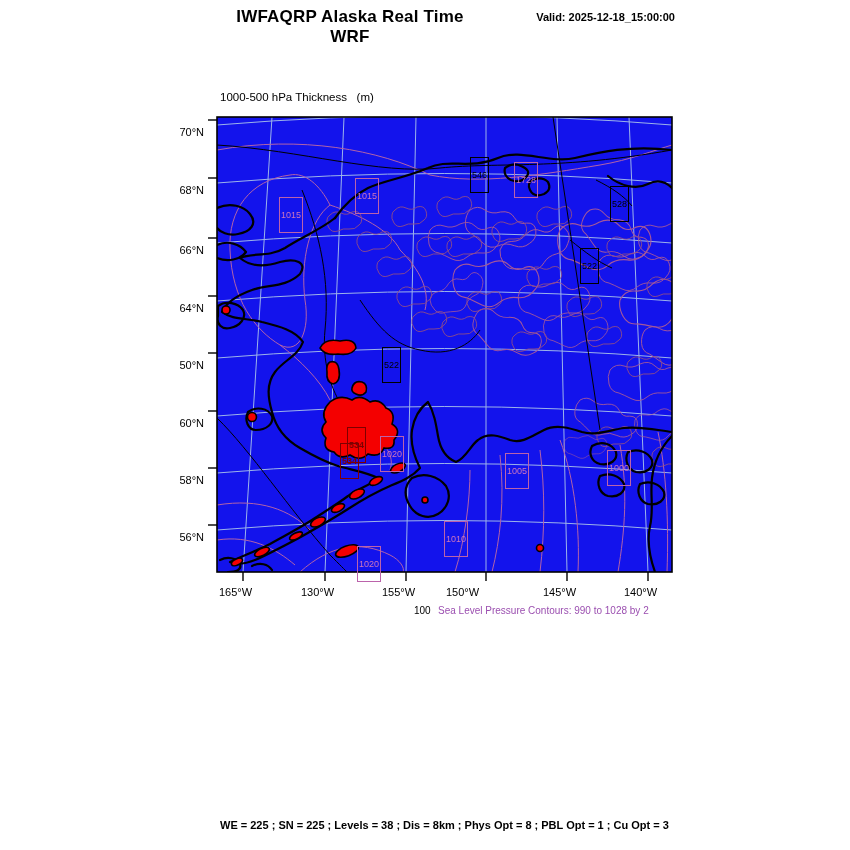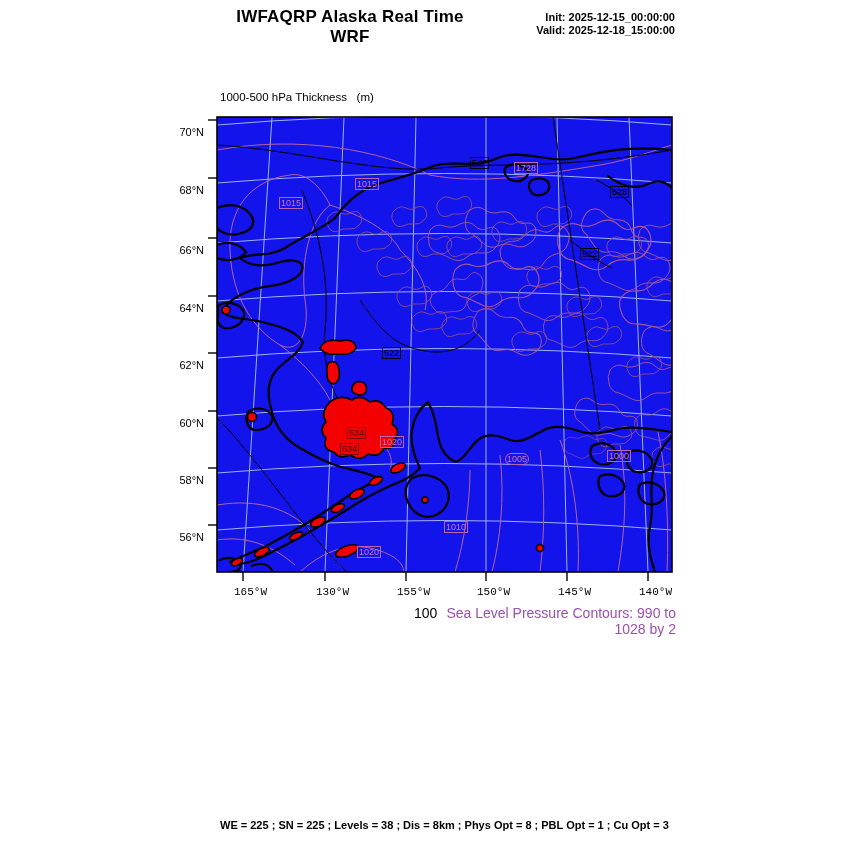--- a/index.html
+++ b/index.html
@@ -3,37 +3,36 @@
 <meta charset="utf-8">
 <style>
   html,body{margin:0;padding:0;background:#ffffff;}
   #page{position:relative;width:676px;height:850px;background:#ffffff;overflow:hidden;
         font-family:"Liberation Sans", sans-serif;color:#000;}
   .abs{position:absolute;}
   .title{font-size:17px;font-weight:bold;letter-spacing:.2px;}
   .runinfo{font-size:11px;font-weight:bold;text-align:right;line-height:13px;}
   .legend{font-size:11.5px;line-height:14px;white-space:pre;}
   .ylab{font-size:11px;width:42px;text-align:right;margin-top:12px;}
-  .xlab{font-size:11px;width:48px;text-align:right;font-family:Liberation Mono, monospace;}
-  .clabel{font-size:9px;line-height:10px;padding:0 1px;border:1px solid;background:transparent;white-space:nowrap;}
+  .xlab{font-size:11px;width:48px;text-align:left;}
+  .clabel{font-size:9px;line-height:10px;padding:12px 1px;border:1px solid;background:transparent;white-space:nowrap;}
   .slp-lab{color:#cd76bc;border-color:#bb63ab;}
   .thk-lab{color:#000;border-color:#000;}
   .red-lab{color:#7d0000;border-color:#7d0000;font-weight:bold;}
-  .caption{font-size:14px;}
+  .caption{font-size:10px;}
   .caption-purple{color:#9b4fb0;text-align:right;}
   .footer{font-size:11px;font-weight:bold;line-height:13px;}
 </style>
 </head>
 <body>
 
 <div id="page">
 
   <div class="abs title" style="left:215px;top:7px;width:270px;text-align:center;">IWFAQRP Alaska Real Time WRF</div>
   <div class="abs runinfo" style="left:450px;top:11px;width:225px;">
-    <div>Init: 2025-12-15_00:00:00</div>
     <div>Valid: 2025-12-18_15:00:00</div>
   </div>
 
   <div class="abs legend" style="left:220px;top:62px;">
     <div>1000-500 hPa Thickness   (m)</div>
     <div>1000-500 hPa Thickness   (m)</div>
     <div>Sea Level Pressure   (hPa)</div>
   </div>
 
   <svg class="abs" style="left:0;top:0;" width="850" height="850" viewBox="0 0 850 850">
@@ -197,37 +196,37 @@
         <line x1="486" y1="572" x2="486" y2="581"></line>
       <line x1="567" y1="572" x2="567" y2="581"></line>
         <line x1="648" y1="572" x2="648" y2="581"></line>
     </g>
   </svg>
 
   <div class="abs ylab" style="left:162px;top:114px;">70°N</div>
   <div class="abs ylab" style="left:162px;top:172px;">68°N</div>
   <div class="abs ylab" style="left:162px;top:232px;">66°N</div>
   <div class="abs ylab" style="left:162px;top:290px;">64°N</div>
-  <div class="abs ylab" style="left:162px;top:347px;">62°N</div>
+  <div class="abs ylab" style="left:162px;top:347px;">50°N</div>
   <div class="abs ylab" style="left:162px;top:405px;">60°N</div>
   <div class="abs ylab" style="left:162px;top:462px;">58°N</div>
   <div class="abs ylab" style="left:162px;top:519px;">56°N</div>
 
   <div class="abs xlab" style="left:219px;top:586px;">165°W</div>
   <div class="abs xlab" style="left:301px;top:586px;">130°W</div>
   <div class="abs xlab" style="left:382px;top:586px;">155°W</div>
-  <div class="abs xlab" style="left:462px;top:586px;">150°W</div>
+  <div class="abs xlab" style="left:446px;top:586px;">150°W</div>
   <div class="abs xlab" style="left:543px;top:586px;">145°W</div>
   <div class="abs xlab" style="left:624px;top:586px;">140°W</div>
 
   <div class="abs clabel slp-lab" style="left:279px;top:197px;">1015</div>
   <div class="abs clabel slp-lab" style="left:355px;top:178px;">1015</div>
   <div class="abs clabel slp-lab" style="left:514px;top:162px;">1728</div>
   <div class="abs clabel slp-lab" style="left:380px;top:436px;">1020</div>
-  <div class="abs clabel slp-lab" style="left:505px;top:453px;border-radius:6px;">1005</div>
+  <div class="abs clabel slp-lab" style="left:505px;top:453px;">1005</div>
   <div class="abs clabel slp-lab" style="left:444px;top:521px;">1010</div>
   <div class="abs clabel slp-lab" style="left:607px;top:450px;">1000</div>
   <div class="abs clabel slp-lab" style="left:357px;top:546px;">1020</div>
 
   <div class="abs clabel thk-lab" style="left:470px;top:157px;">546</div>
   <div class="abs clabel thk-lab" style="left:382px;top:347px;">522</div>
   <div class="abs clabel thk-lab" style="left:610px;top:186px;">528</div>
   <div class="abs clabel thk-lab" style="left:580px;top:248px;">522</div>
 
   <div class="abs clabel red-lab" style="left:347px;top:427px;">534</div>

